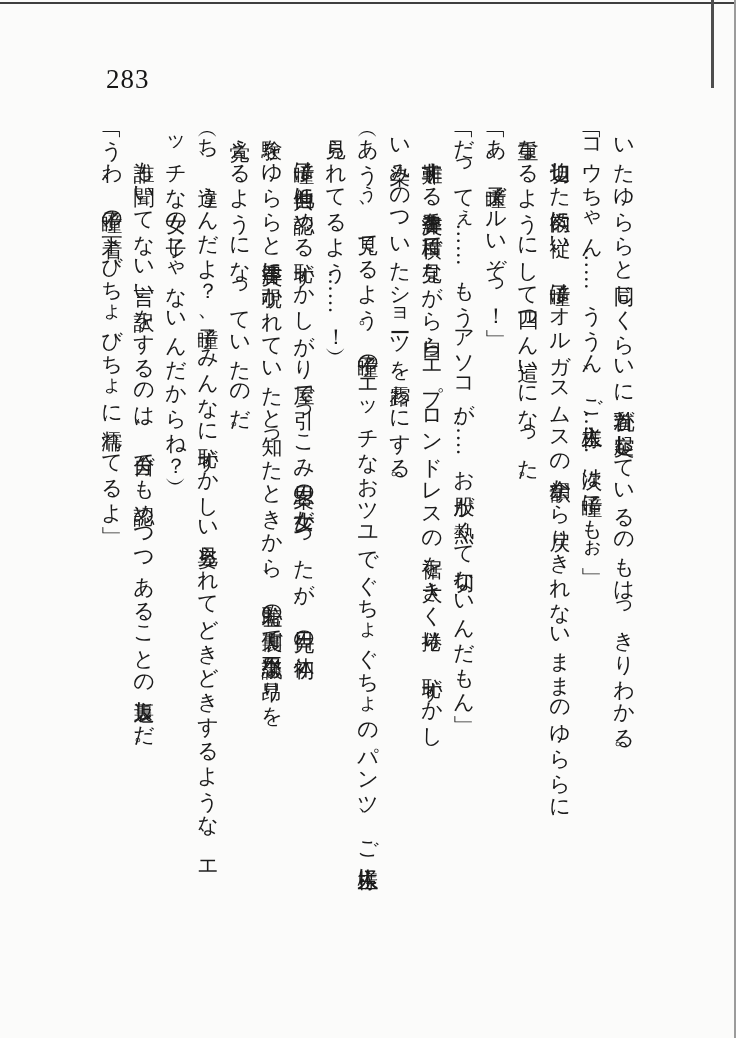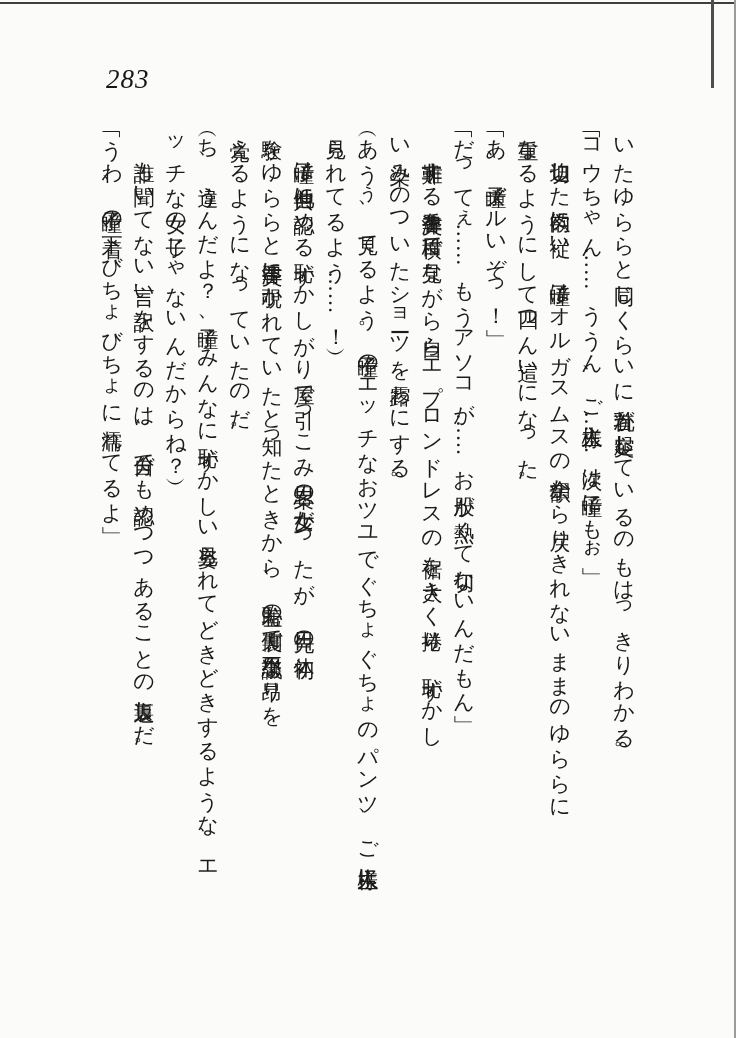--- a/index.html
+++ b/index.html
@@ -23,21 +23,20 @@
     position: absolute; top: 0; right: 0; width: 2px; height: 1038px;
     background: #9b9b9b;
   }
   .edge-right-dark {
     position: absolute; top: 0; left: 711px; width: 3px; height: 88px;
     background: #4e4e4e;
   }
   .page-number {
     position: absolute; top: 64px; left: 106px;
     font-family: "Liberation Serif", "DejaVu Serif", serif;
-    font-style: italic;
     font-size: 27px;
     color: #161616;
     letter-spacing: 1px;
   }
   .text-area {
     position: absolute; top: 124px; left: 96px;
     width: 544px; height: 844px;
     writing-mode: vertical-rl;
     text-orientation: mixed;
     font-size: 21px;

